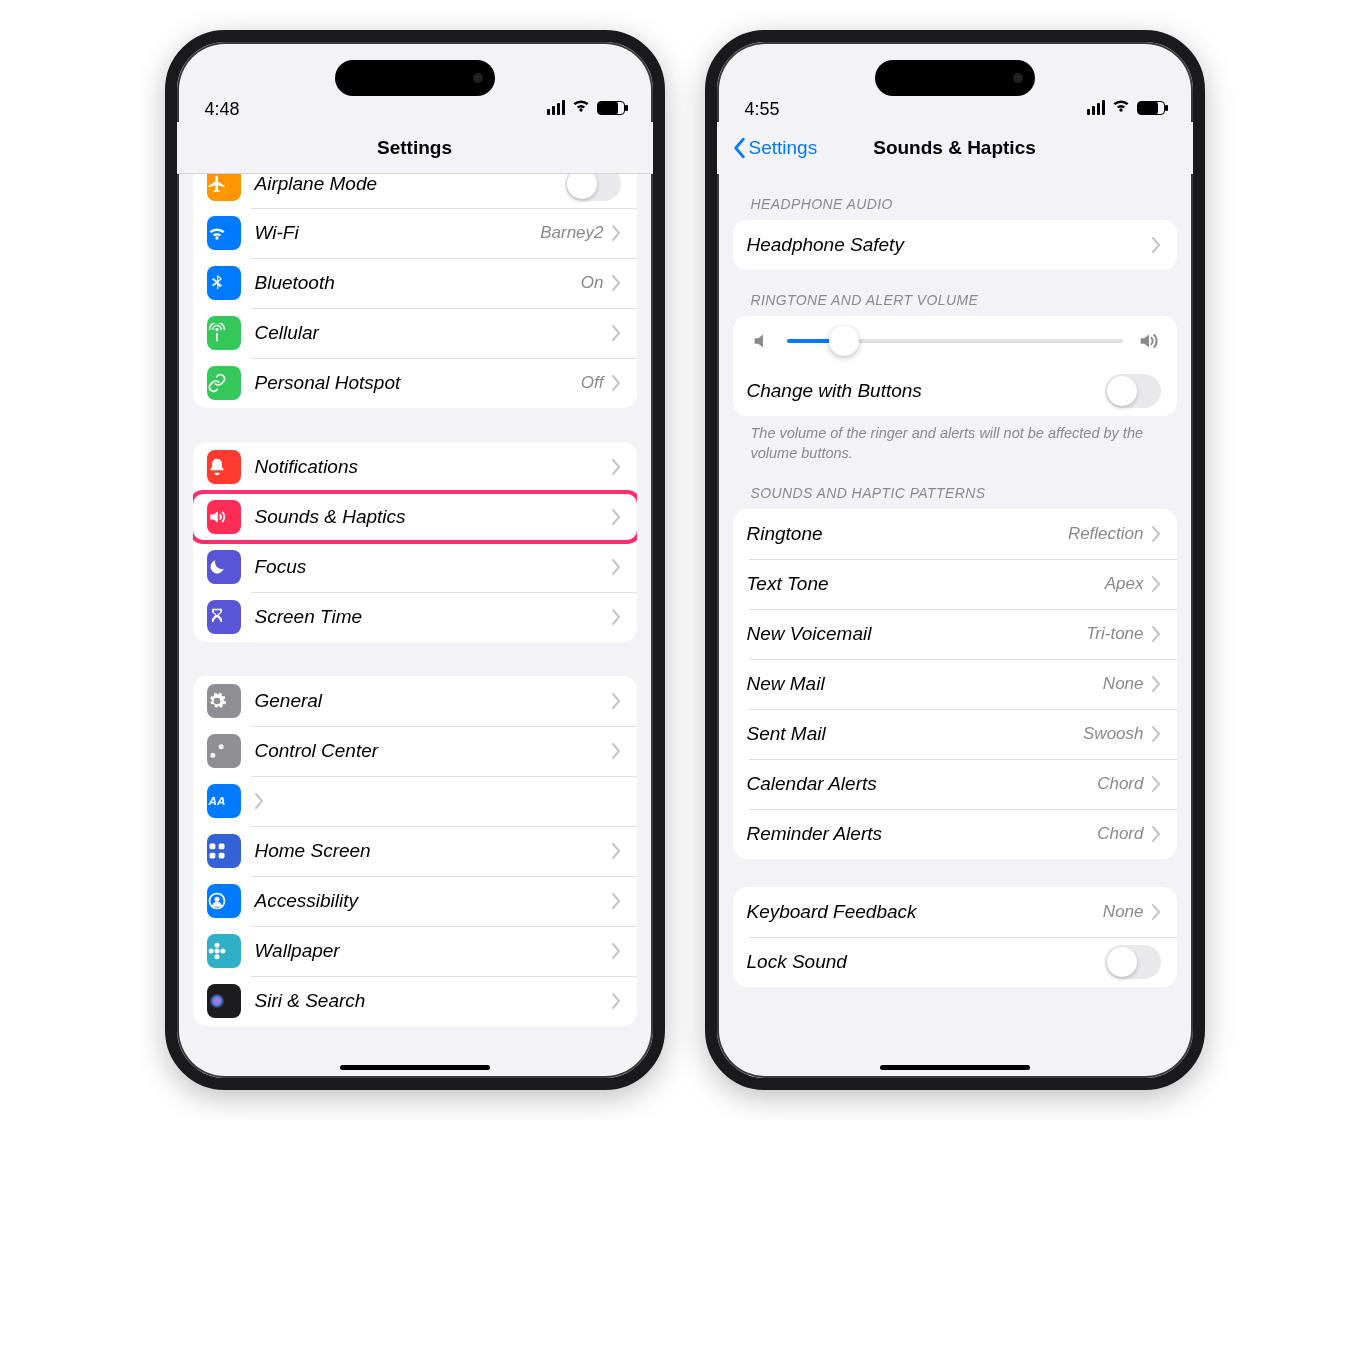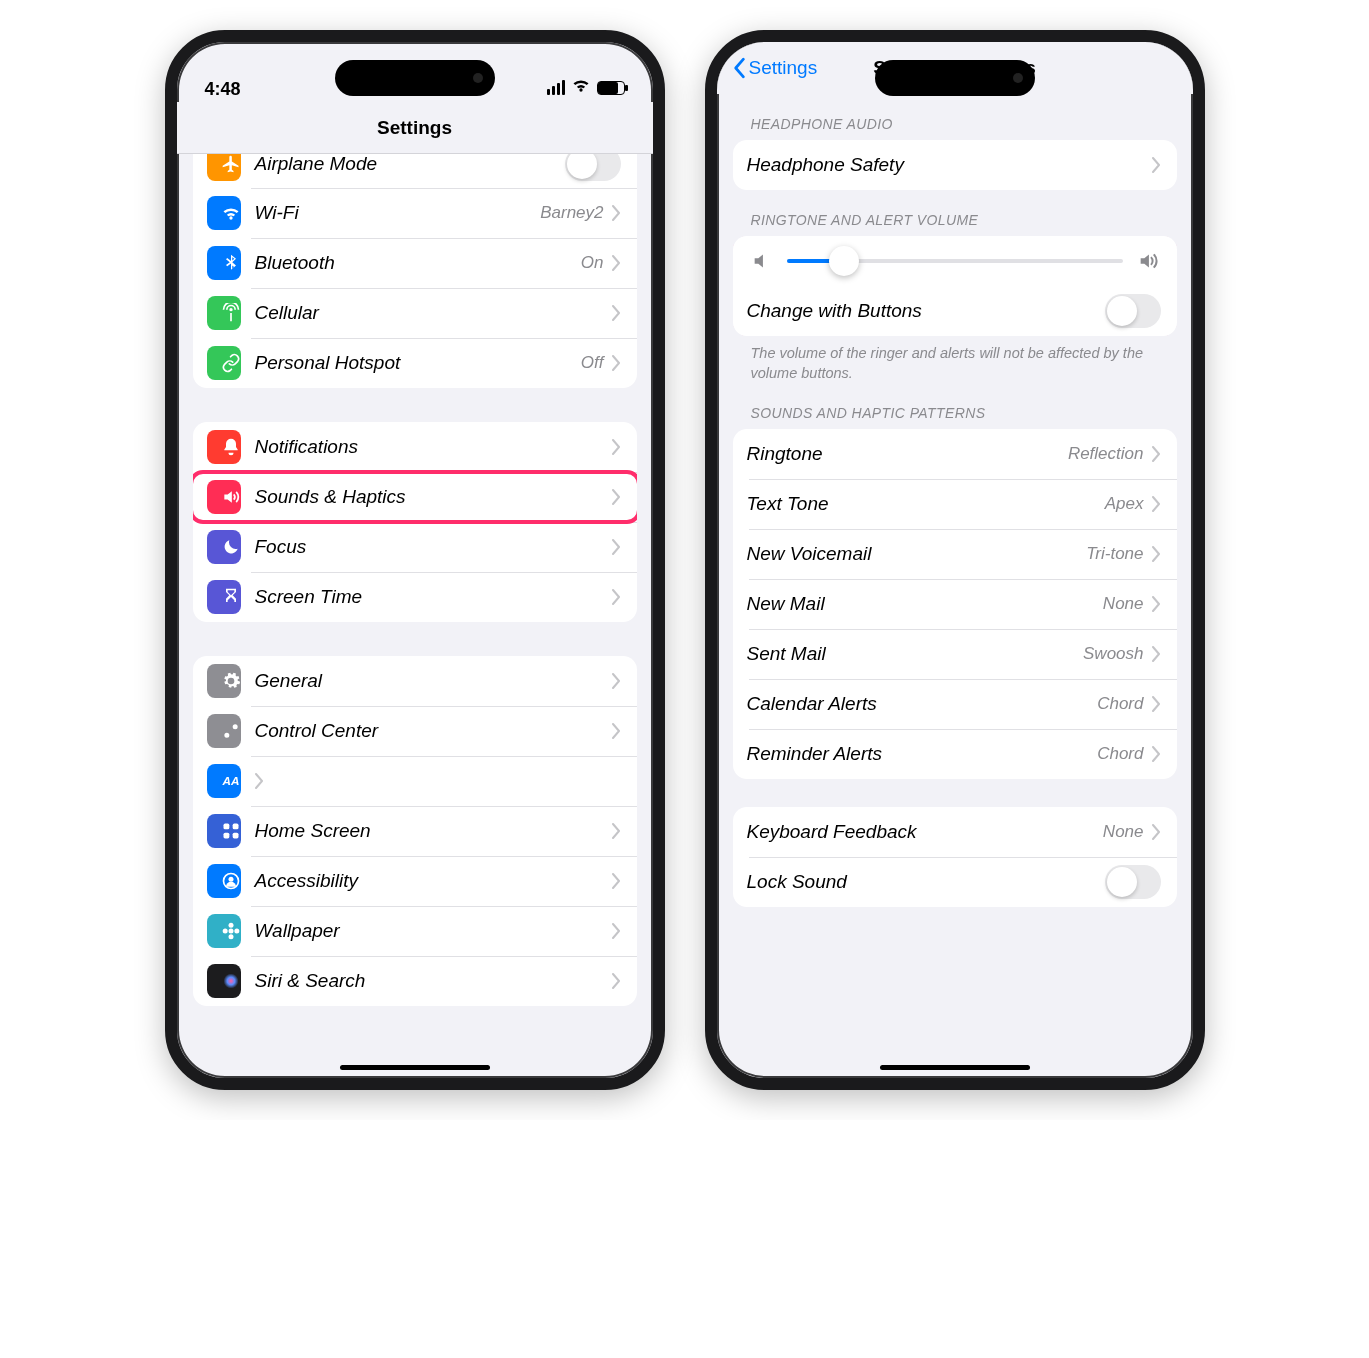--- a/index.html
+++ b/index.html
@@ -39,21 +39,22 @@
     padding:0 12px;
   }
   .notch .cam { width:10px; height:10px; border-radius:50%; background:#222; box-shadow:0 0 0 2px #000; }
   .statusbar {
     height: 60px;
     display: flex;
     justify-content: space-between;
     align-items: flex-end;
     padding: 0 28px 2px;
     font-size: 18px;
-    font-weight: 700;
+    font-weight: 400;
+    margin-top: 20px;
   }
   .statusbar .time { width:90px; }
   .statusbar .right { display:flex; align-items:center; gap:6px; }
   .sig-bars { display:inline-flex; align-items:flex-end; gap:2px; }
   .sig-bars span { display:inline-block; width:3px; background:#000; border-radius:1px; }
   .sig-bars span:nth-child(1){height:6px} .sig-bars span:nth-child(2){height:9px}
   .sig-bars span:nth-child(3){height:12px} .sig-bars span:nth-child(4){height:15px}
   .wifi-ic svg { width:20px; height:20px; }
   .batt { width:28px; height:14px; border:1.5px solid #000; border-radius:4px; position:relative; }
   .batt::after { content:""; position:absolute; right:-4px; top:3px; width:2.5px; height:6px; background:#000; border-radius:1px;}
@@ -84,21 +85,21 @@
     display:flex; align-items:center; min-height:50px;
     padding: 6px 16px 6px 14px; position:relative;
   }
   .row + .row::before,
   .divider::before {
     content:""; position:absolute; left:58px; right:0; top:0; height:0.5px; background:#e0e0e4;
   }
   .row.no-icon + .row::before { left:16px; }
   .row.no-icon.first::before { display:none; }
   .icon-box {
-    width:34px; height:34px; border-radius:8px; display:flex; align-items:center; justify-content:flex-end;
+    width:34px; height:34px; border-radius:8px; display:flex; align-items:center; justify-content:flex-start;
     margin-right:14px; flex-shrink:0; color:#000000;
   }
   .icon-box svg { width:20px; height:20px; fill:#fff; }
   .row-label { font-size:19px; flex:1; color:#000; }
   .row-value { font-size:17px; color:#8a8a8e; margin-right:8px; }
   .chevron { color:#c5c5c8; }
   .chevron svg { width:9px; height:16px; display:block; }
   .toggle {
     width:56px; height:34px; background:#e9e9eb; border-radius:17px; position:relative; flex-shrink:0;
   }
@@ -402,20 +403,37 @@
     </div>
 
   </div>
   <div class="home-ind"></div>
 </div>
 
 <div class="phone">
   <div class="notch">
       <span class="cam"></span>
     </div>
+  <div class="statusbar">
+    <span class="time">4:55</span>
+    <span class="right">
+      <span class="sig-bars">
+          <span></span>
+          <span></span>
+          <span></span>
+          <span></span>
+        </span>
+      <span class="wifi-ic"><svg viewBox="0 0 24 24">
+            <path d="M12 20a2 2 0 100-4 2 2 0 000 4zm-5-6a8 8 0 0110 0l-2 2a5 5 0 00-6 0zM3 10a14 14 0 0118 0l-2 2a11 11 0 00-14 0z" fill="#000"></path>
+          </svg></span>
+      <span class="batt">
+          <i></i>
+        </span>
+    </span>
+  </div>
   <div class="navbar transparent">
     <span class="nav-back">
       <svg viewBox="0 0 12 20">
           <path d="M10 2L3 10l7 8" stroke="#007aff" stroke-width="2.5" fill="none" stroke-linecap="round" stroke-linejoin="round"></path>
         </svg>
       <span>Settings</span>
     </span>
     <span class="nav-title">Sounds &amp; Haptics</span>
   </div>
 

